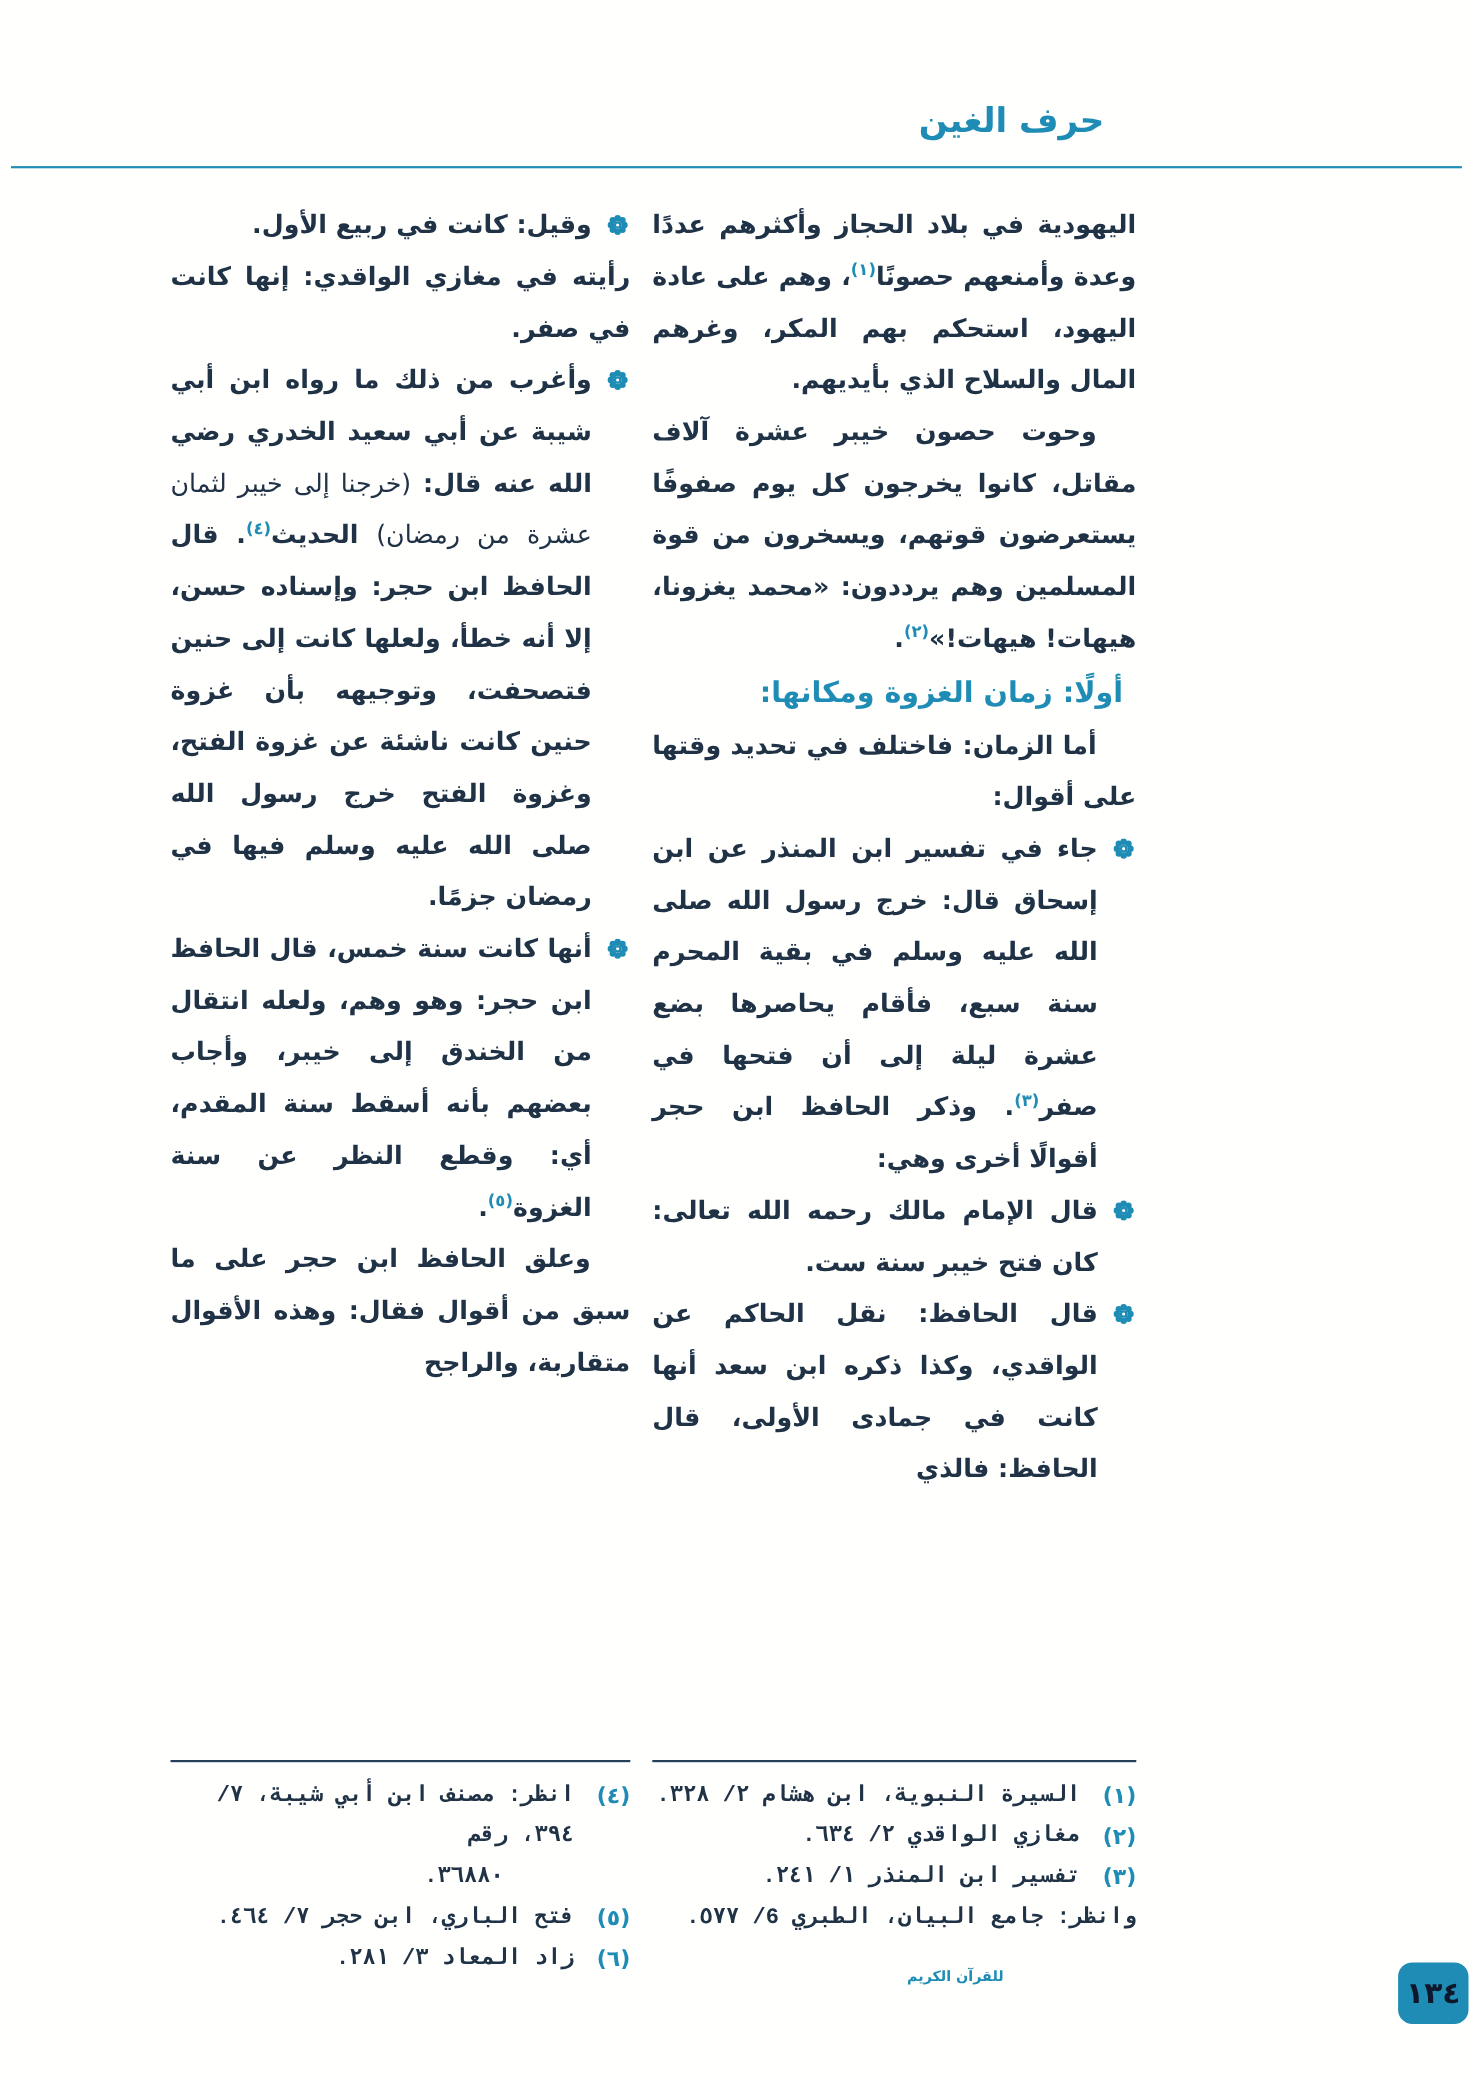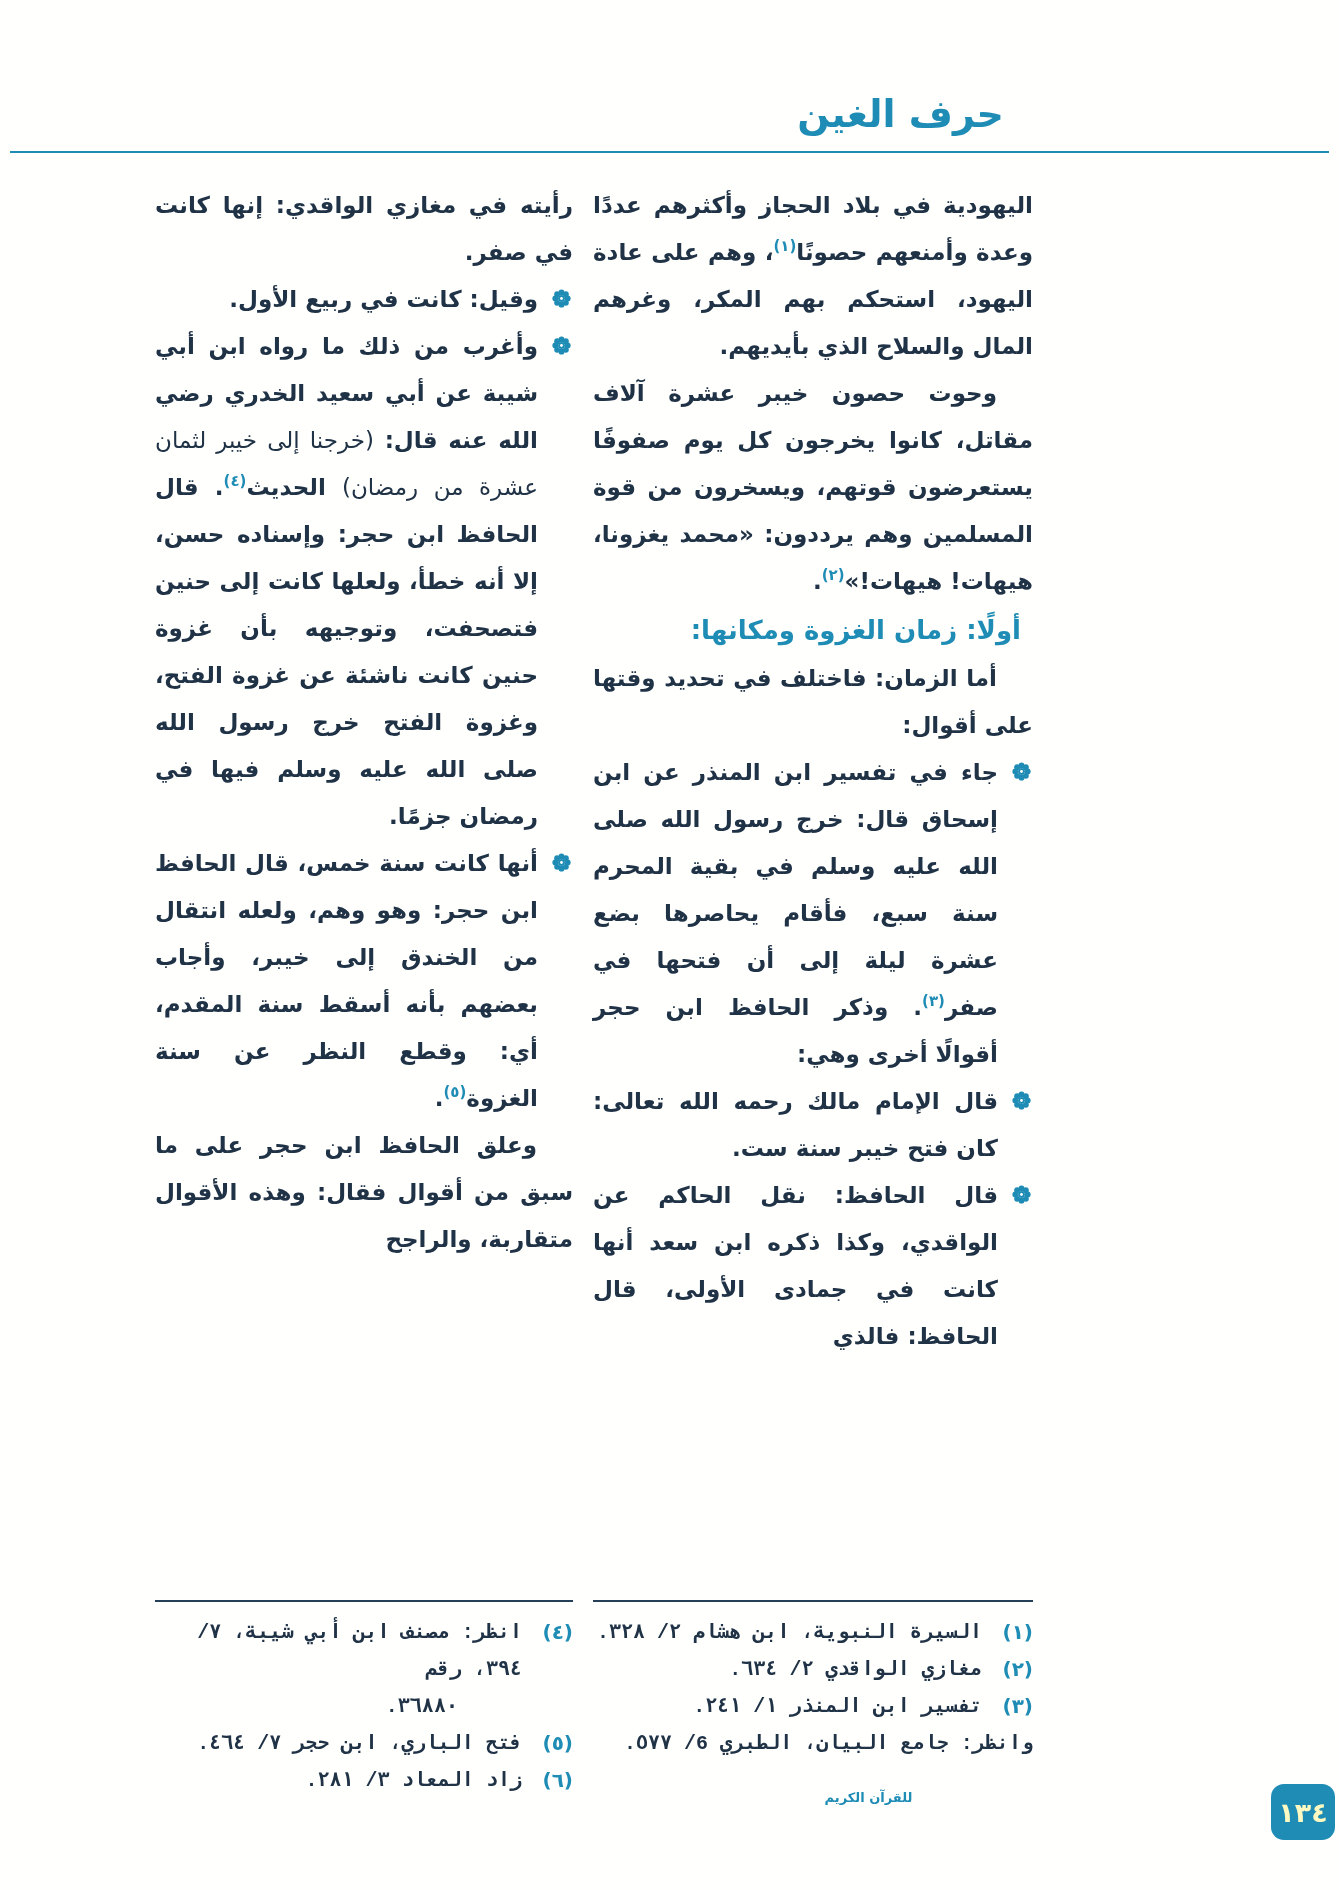--- a/index.html
+++ b/index.html
@@ -14,21 +14,21 @@
     position:relative;
     width:1339px; height:1890px;
     background:#fffffe;
     font-family:"DejaVu Sans", sans-serif;
     color:var(--ink);
     direction:rtl;
   }
   
   .chapter-title{
     position:absolute; top:92px; right:335px;
-    font-size:38px; font-weight:bold; color:var(--accent);
+    font-size:31px; font-weight:bold; color:var(--accent);
     letter-spacing:1px;
   }
   .header-rule{
     position:absolute; top:151px; left:10px; right:10px;
     height:2px; background:var(--accent);
   }
   
   .content{
     position:absolute; top:182px; left:155px; width:878px;
     height:1412px; overflow:hidden;
@@ -78,21 +78,21 @@
   
   .logo{
     position:absolute; left:756px; top:1786px; width:225px;
     text-align:center; color:var(--accent); line-height:1.2;
   }
   .logo-line1{ font-size:23px; font-weight:bold; }
   .logo-line2{ font-size:13px; font-weight:bold; margin-top:4px; }
   .page-badge{
     position:absolute; right:4px; top:1784px;
     width:64px; height:56px;
-    background:var(--accent); color:#fef9c3;
+    background:var(--accent); color:#0f172a;
     border-radius:13px;
     display:flex; align-items:center; justify-content:center;
     font-size:27px; font-weight:bold;
   }
 </style>
 </head>
 <body>
 
 <div class="page">
 
@@ -148,37 +148,37 @@
                 <circle cx="5.4" cy="14.6" r="3.1"></circle>
                 <circle cx="3.5" cy="10" r="3.1"></circle>
                 <circle cx="5.4" cy="5.4" r="3.1"></circle>
                 <circle cx="10" cy="10" r="3.6"></circle>
               </g>
               <circle cx="10" cy="10" r="1.5" fill="#ffffff"></circle>
             </svg>
           </span><span class="run">قال الحافظ: نقل الحاكم عن الواقدي، وكذا ذكره ابن سعد أنها كانت في جمادى الأولى، قال الحافظ: فالذي</span></p>
       </section>
     <section class="col col-left" id="col-left">
+        <p class="para bullet"><span class="bullet-icon">
+            <svg viewBox="0 0 20 20" aria-hidden="true">
+              <g fill="currentColor">
+                <circle cx="10" cy="3.5" r="3.1"></circle>
+                <circle cx="14.6" cy="5.4" r="3.1"></circle>
+                <circle cx="16.5" cy="10" r="3.1"></circle>
+                <circle cx="14.6" cy="14.6" r="3.1"></circle>
+                <circle cx="10" cy="16.5" r="3.1"></circle>
+                <circle cx="5.4" cy="14.6" r="3.1"></circle>
+                <circle cx="3.5" cy="10" r="3.1"></circle>
+                <circle cx="5.4" cy="5.4" r="3.1"></circle>
+                <circle cx="10" cy="10" r="3.6"></circle>
+              </g>
+              <circle cx="10" cy="10" r="1.5" fill="#ffffff"></circle>
+            </svg>
+          </span><span class="run">وقيل: كانت في ربيع الأول.</span></p>
         <p class="para plain"><span class="run">رأيته في مغازي الواقدي: إنها كانت في صفر.</span></p>
-        <p class="para bullet"><span class="bullet-icon">
-            <svg viewBox="0 0 20 20" aria-hidden="true">
-              <g fill="currentColor">
-                <circle cx="10" cy="3.5" r="3.1"></circle>
-                <circle cx="14.6" cy="5.4" r="3.1"></circle>
-                <circle cx="16.5" cy="10" r="3.1"></circle>
-                <circle cx="14.6" cy="14.6" r="3.1"></circle>
-                <circle cx="10" cy="16.5" r="3.1"></circle>
-                <circle cx="5.4" cy="14.6" r="3.1"></circle>
-                <circle cx="3.5" cy="10" r="3.1"></circle>
-                <circle cx="5.4" cy="5.4" r="3.1"></circle>
-                <circle cx="10" cy="10" r="3.6"></circle>
-              </g>
-              <circle cx="10" cy="10" r="1.5" fill="#ffffff"></circle>
-            </svg>
-          </span><span class="run">وقيل: كانت في ربيع الأول.</span></p>
         <p class="para bullet"><span class="bullet-icon">
             <svg viewBox="0 0 20 20" aria-hidden="true">
               <g fill="currentColor">
                 <circle cx="10" cy="3.5" r="3.1"></circle>
                 <circle cx="14.6" cy="5.4" r="3.1"></circle>
                 <circle cx="16.5" cy="10" r="3.1"></circle>
                 <circle cx="14.6" cy="14.6" r="3.1"></circle>
                 <circle cx="10" cy="16.5" r="3.1"></circle>
                 <circle cx="5.4" cy="14.6" r="3.1"></circle>
                 <circle cx="3.5" cy="10" r="3.1"></circle>

